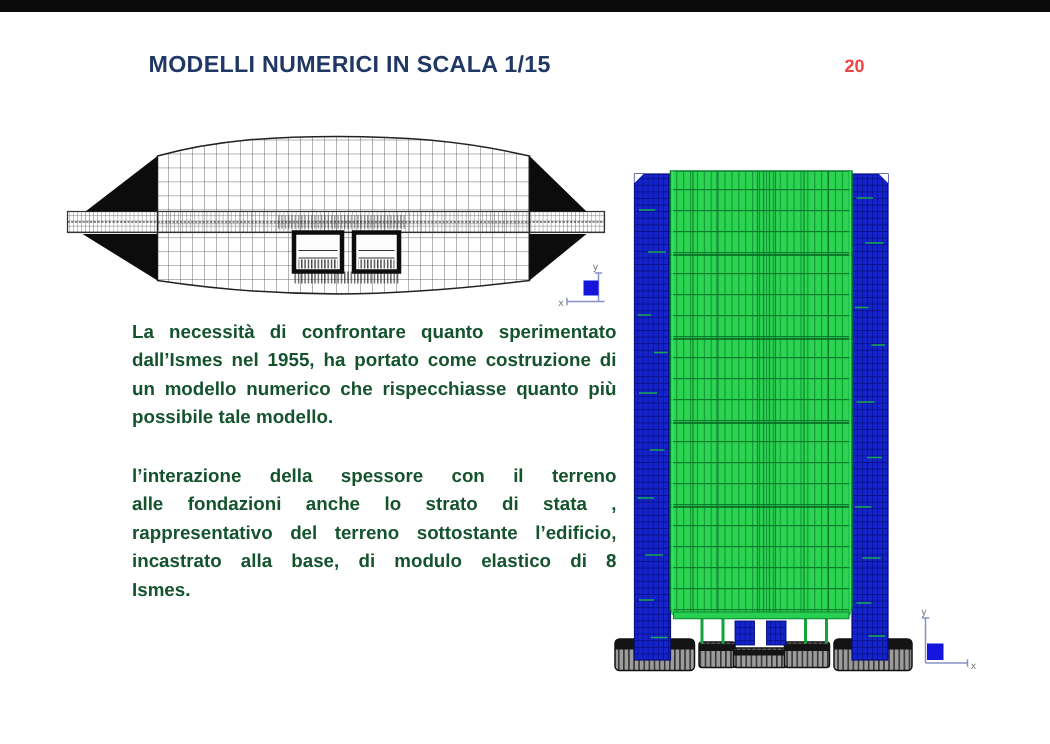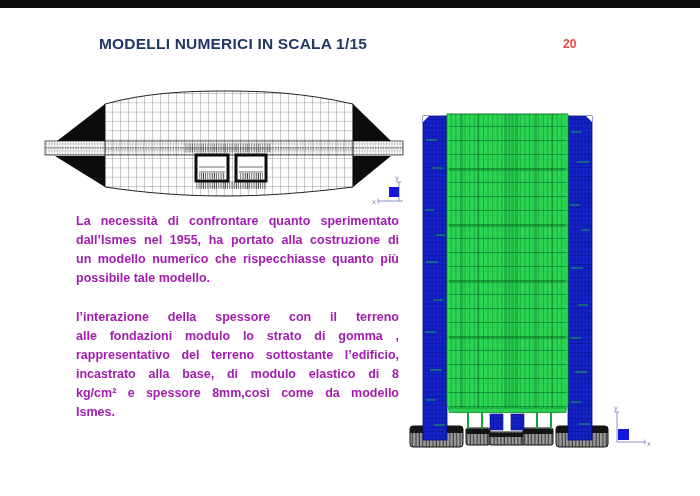--- a/index.html
+++ b/index.html
@@ -2,21 +2,21 @@
 <html><head>
 <meta charset="utf-8">
 <style>
   html,body{margin:0;padding:0;background:#ffffff;}
   .slide{position:relative;width:700px;height:496px;background:#ffffff;overflow:hidden;
          font-family:"Liberation Sans",sans-serif;}
   .top-bar{position:absolute;left:0;top:0;width:700px;height:8px;background:#0b0b0b;}
   .slide-title{position:absolute;left:99px;top:35px;font-size:15.5px;font-weight:bold;
          color:#1F3864;letter-spacing:0.2px;white-space:nowrap;}
   .page-num{position:absolute;left:563px;top:37px;font-size:12px;font-weight:bold;color:#ef4444;}
-  .body-text{position:absolute;left:76px;top:212px;width:323px;color:#a21caf;
+  .body-text{position:absolute;left:88px;top:212px;width:323px;color:#14532d;
          font-size:12.5px;font-weight:bold;line-height:19px;}
   .para{margin:0 0 20px 0;}
   .line{text-align:justify;text-align-last:justify;}
   .line.last{text-align:justify;text-align-last:left;}
   .fig{position:absolute;}
   #plan-fig{left:40px;top:85px;}
   #tower-fig{left:405px;top:95px;}
   .axis-label{font-size:6.5px;fill:#777;font-family:"DejaVu Sans Mono",monospace;}
 </style>
 </head>
@@ -74,30 +74,29 @@
       </g>
       <rect x="389" y="187" width="10" height="10" fill="#1515dd"></rect>
       <text class="axis-label" x="395" y="180">y</text>
       <text class="axis-label" x="372" y="204">x</text>
     </g>
   </svg>
 
   <div class="body-text">
     <div class="para">
         <div class="line">La necessità di confrontare quanto sperimentato</div>
-        <div class="line">dall’Ismes nel 1955, ha portato alla costruzione di</div>
+        <div class="line">dall’Ismes nel 1955, ha portato come costruzione di</div>
         <div class="line">un modello numerico che rispecchiasse quanto più</div>
         <div class="line last">possibile tale modello.</div>
       </div>
     <div class="para">
         <div class="line">l’interazione della spessore con il terreno</div>
-        <div class="line">alle fondazioni modulo lo strato di gomma ,</div>
+        <div class="line">alle fondazioni anche lo strato di stata ,</div>
         <div class="line">rappresentativo del terreno sottostante l’edificio,</div>
         <div class="line">incastrato alla base, di modulo elastico di 8</div>
-        <div class="line">kg/cm² e spessore 8mm,così come da modello</div>
         <div class="line last">Ismes.</div>
       </div>
   </div>
 
   <svg id="tower-fig" class="fig" width="265" height="370" viewBox="405 95 265 370">
     <defs>
       <pattern id="gmesh" width="4.6" height="14" patternUnits="userSpaceOnUse">
         <rect width="4.6" height="14" fill="#2CD551"></rect>
         <path d="M0.4 0 V14" stroke="#0a7d2d" stroke-width="0.55" fill="none"></path>
         <path d="M0 0.4 H4.6" stroke="#0a7d2d" stroke-width="0.8" fill="none"></path>

